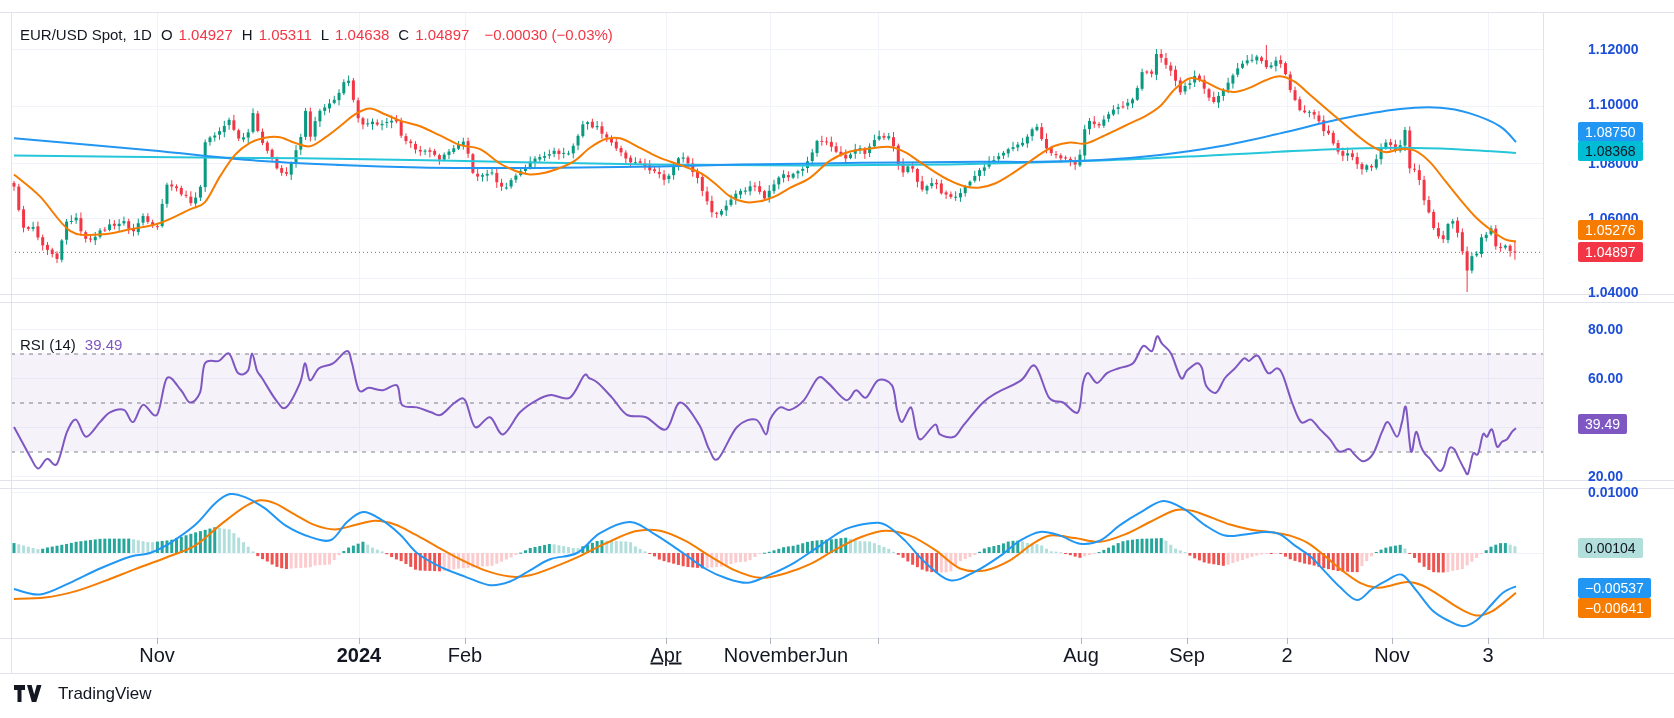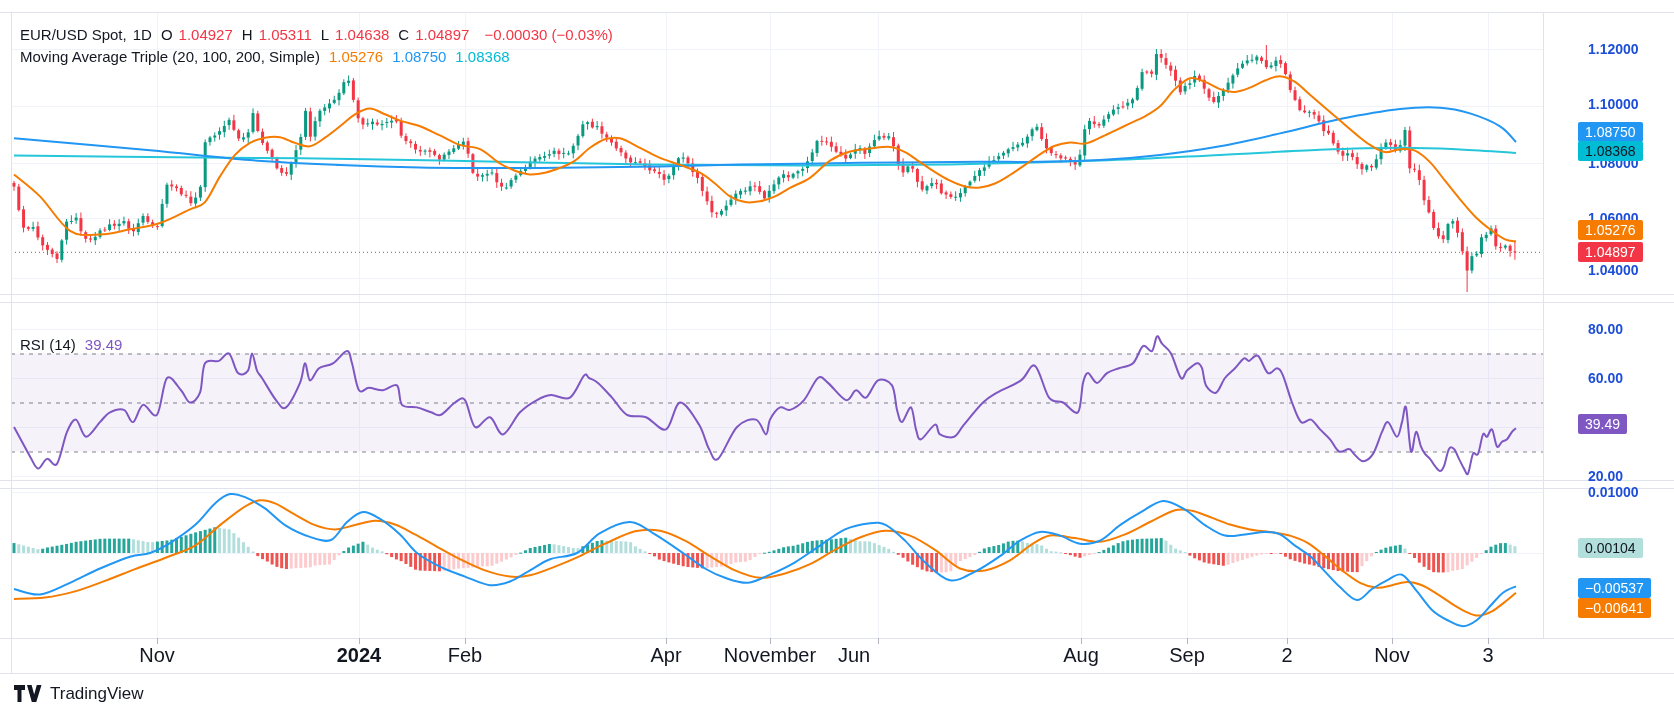--- a/index.html
+++ b/index.html
@@ -12,21 +12,21 @@
   .legend .val-gap{margin-right:9px;}
   .dark{color:#131722;}
   .red{color:#f23645;}
   .purple{color:#7e57c2;}
   .axis-label{position:absolute;left:1588px;transform:translateY(-50%);font-size:14px;color:#1d4ed8;white-space:nowrap;z-index:3;font-weight:bold;}
   .badge{position:absolute;left:1578px;transform:translateY(-50%);font-size:14px;height:20px;line-height:20px;
          padding:0 7px;border-radius:2px;white-space:nowrap;z-index:5;}
   .time-label{position:absolute;top:655px;transform:translate(-50%,-50%);font-size:20px;color:#131722;z-index:3;}
   .time-label.bold{font-weight:bold;}
   #logo{position:absolute;left:14px;top:684px;display:flex;align-items:center;z-index:6;}
-  #logo-text{font-size:17px;font-weight:500;color:#131722;margin-left:8px;}
+  #logo-text{font-size:17px;font-weight:500;color:#131722;margin-left:16px;}
 </style>
 </head>
 <body>
 
 <div id="app">
   <svg id="chart" width="1674" height="718">
       <g>
         <line x1="157.5" y1="12" x2="157.5" y2="638" stroke="#f0f3fa" stroke-width="1"></line>
         <line x1="359.5" y1="12" x2="359.5" y2="638" stroke="#f0f3fa" stroke-width="1"></line>
         <line x1="465.5" y1="12" x2="465.5" y2="638" stroke="#f0f3fa" stroke-width="1"></line>
@@ -1034,52 +1034,49 @@
 
   <div class="overlay" style="left:11px;top:12px;width:1532px;height:282px;"></div>
   <div class="overlay" style="left:11px;top:302px;width:1532px;height:178px;"></div>
   <div class="overlay" style="left:11px;top:488px;width:1532px;height:150px;"></div>
   <div class="overlay" style="left:1543px;top:12px;width:131px;height:626px;" id="axis-col"></div>
   <div class="overlay" style="left:0;top:638px;width:1674px;height:35px;" id="time-axis"></div>
 
   <div class="legend" style="top:34px;">
     <span class="dark">EUR/USD Spot,</span><span class="dark val-gap">1D</span><span id="ohlc-values"><span class="dark">O</span><span class="red val-gap">1.04927</span><span class="dark">H</span><span class="red val-gap">1.05311</span><span class="dark">L</span><span class="red val-gap">1.04638</span><span class="dark">C</span><span class="red val-gap">1.04897</span></span><span class="red">−0.00030 (−0.03%)</span>
   </div>
-  <div class="legend" style="top:56px;">
-    <span class="dark val-gap">Moving Average Triple (20, 100, 200, Simple)</span><span id="ma-values"><span class="val-gap" style="color: rgb(245, 124, 0);">1.05276</span><span class="val-gap" style="color: rgb(33, 150, 243);">1.08750</span><span class="val-gap" style="color: rgb(0, 188, 212);">1.08368</span></span>
-  </div>
   <div class="legend" style="top:344px;">
     <span class="dark val-gap">RSI (14)</span><span class="purple">39.49</span>
   </div>
 
   <div id="labels-layer">
       <div class="axis-label" style="top: 49px;">1.12000</div>
       <div class="axis-label" style="top: 104px;">1.10000</div>
       <div class="axis-label" style="top: 163px;">1.08000</div>
       <div class="axis-label" style="top: 218px;">1.06000</div>
-      <div class="axis-label" style="top: 270px;">1.04000</div>
+      <div class="axis-label" style="top: 292px;">1.04000</div>
       <div class="axis-label" style="top: 329px;">80.00</div>
       <div class="axis-label" style="top: 378px;">60.00</div>
       <div class="axis-label" style="top: 476px; text-align: center;">20.00</div>
       <div class="axis-label" style="top: 492px;">0.01000</div>
       <div class="axis-label" style="top: 553px;">0.00000</div>
       <div class="badge" style="top: 132px; background: rgb(33, 150, 243); color: rgb(255, 255, 255);">1.08750</div>
       <div class="badge" style="top: 151px; background: rgb(0, 188, 212); color: rgb(19, 23, 34);">1.08368</div>
       <div class="badge" style="top: 230px; background: rgb(245, 124, 0); color: rgb(255, 255, 255);">1.05276</div>
       <div class="badge" style="top: 252px; background: rgb(242, 54, 69); color: rgb(255, 255, 255);">1.04897</div>
       <div class="badge" style="top: 424px; background: rgb(126, 87, 194); color: rgb(255, 255, 255);">39.49</div>
       <div class="badge" style="top: 548px; background: rgb(178, 223, 219); color: rgb(19, 23, 34);">0.00104</div>
       <div class="badge" style="top: 588px; background: rgb(33, 150, 243); color: rgb(255, 255, 255);">−0.00537</div>
       <div class="badge" style="top: 608px; background: rgb(245, 124, 0); color: rgb(255, 255, 255);">−0.00641</div>
       <div class="time-label" style="left: 157px;">Nov</div>
       <div class="time-label bold" style="left: 359px;">2024</div>
       <div class="time-label" style="left: 465px;">Feb</div>
-      <div class="time-label" style="left: 666px;">Apr</div>
+      <div class="time-label" style="left: 666px; text-decoration: underline;">Apr</div>
       <div class="time-label" style="left: 770px;">November</div>
-      <div class="time-label" style="left: 854px;">Jun</div>
+      <div class="time-label" style="left: 832px;">Jun</div>
       <div class="time-label" style="left: 1081px;">Aug</div>
       <div class="time-label" style="left: 1187px;">Sep</div>
       <div class="time-label" style="left: 1287px;">2</div>
       <div class="time-label" style="left: 1392px;">Nov</div>
       <div class="time-label" style="left: 1488px;">3</div>
     </div>
 
   <div id="logo">
     <svg width="28" height="18" viewBox="0 0 28 18">
       <path d="M0 0 H11 V5 H7.5 V17 H3.5 V5 H0 Z" fill="#131722"></path>

